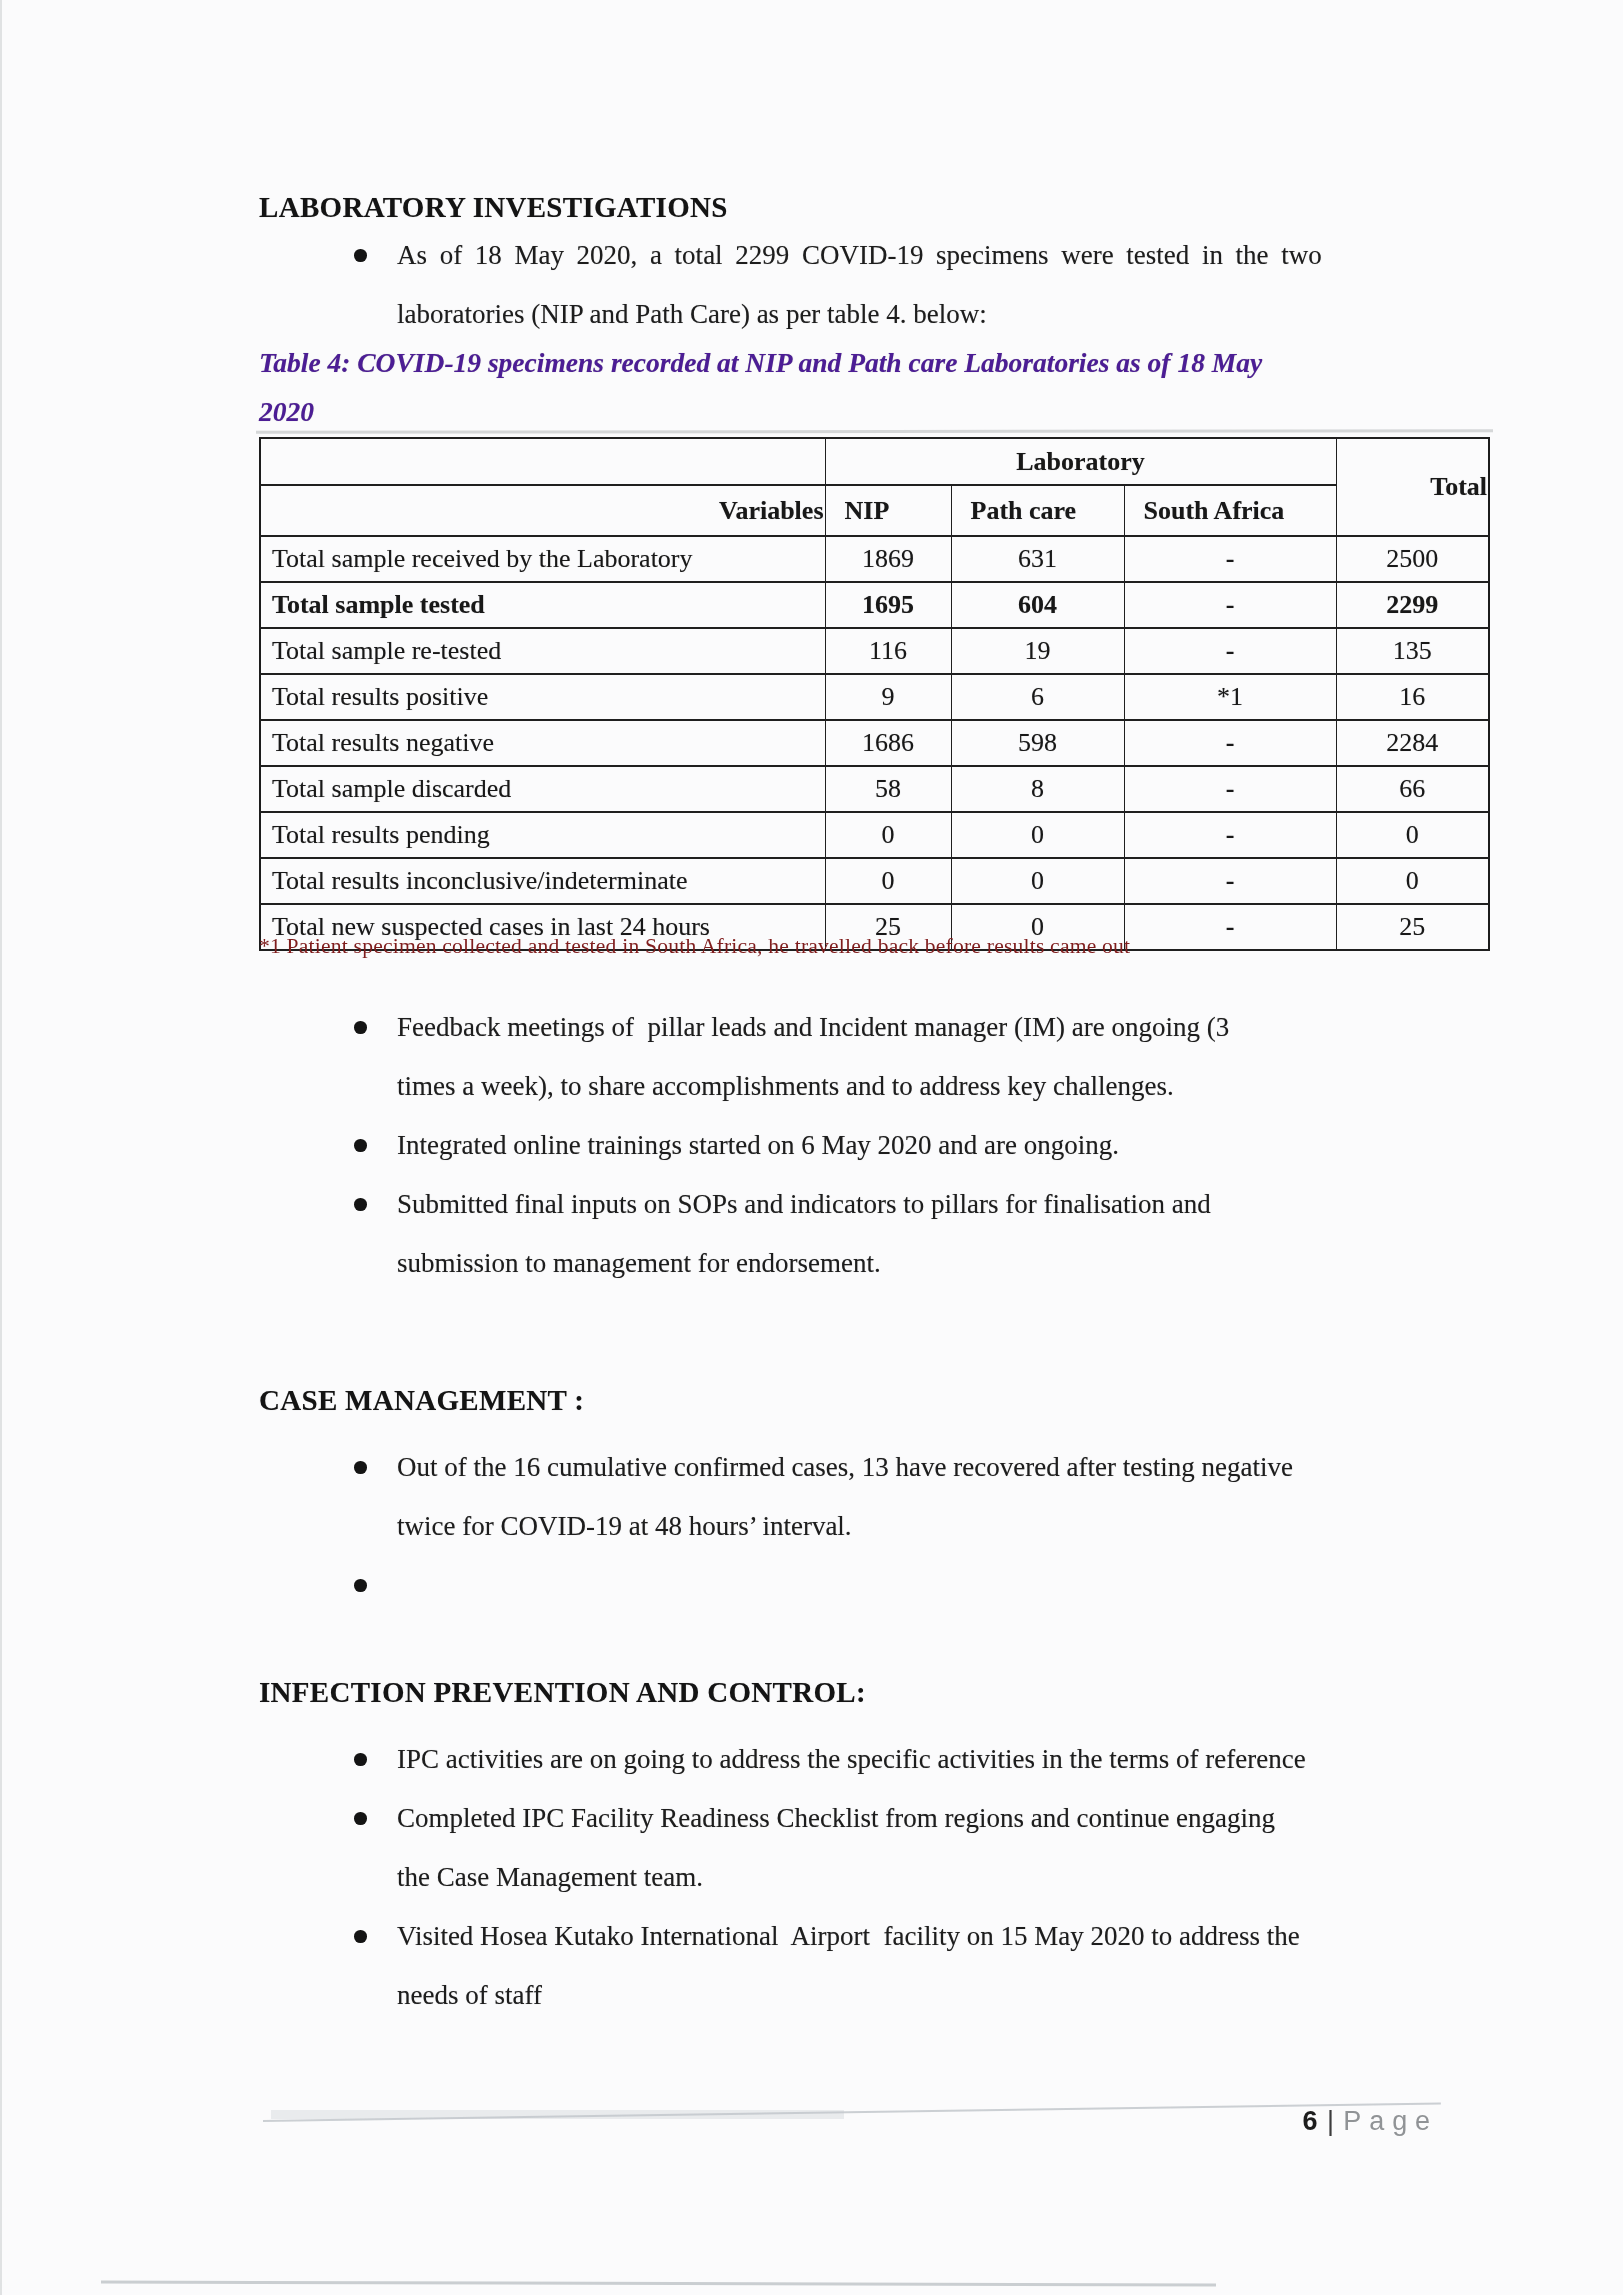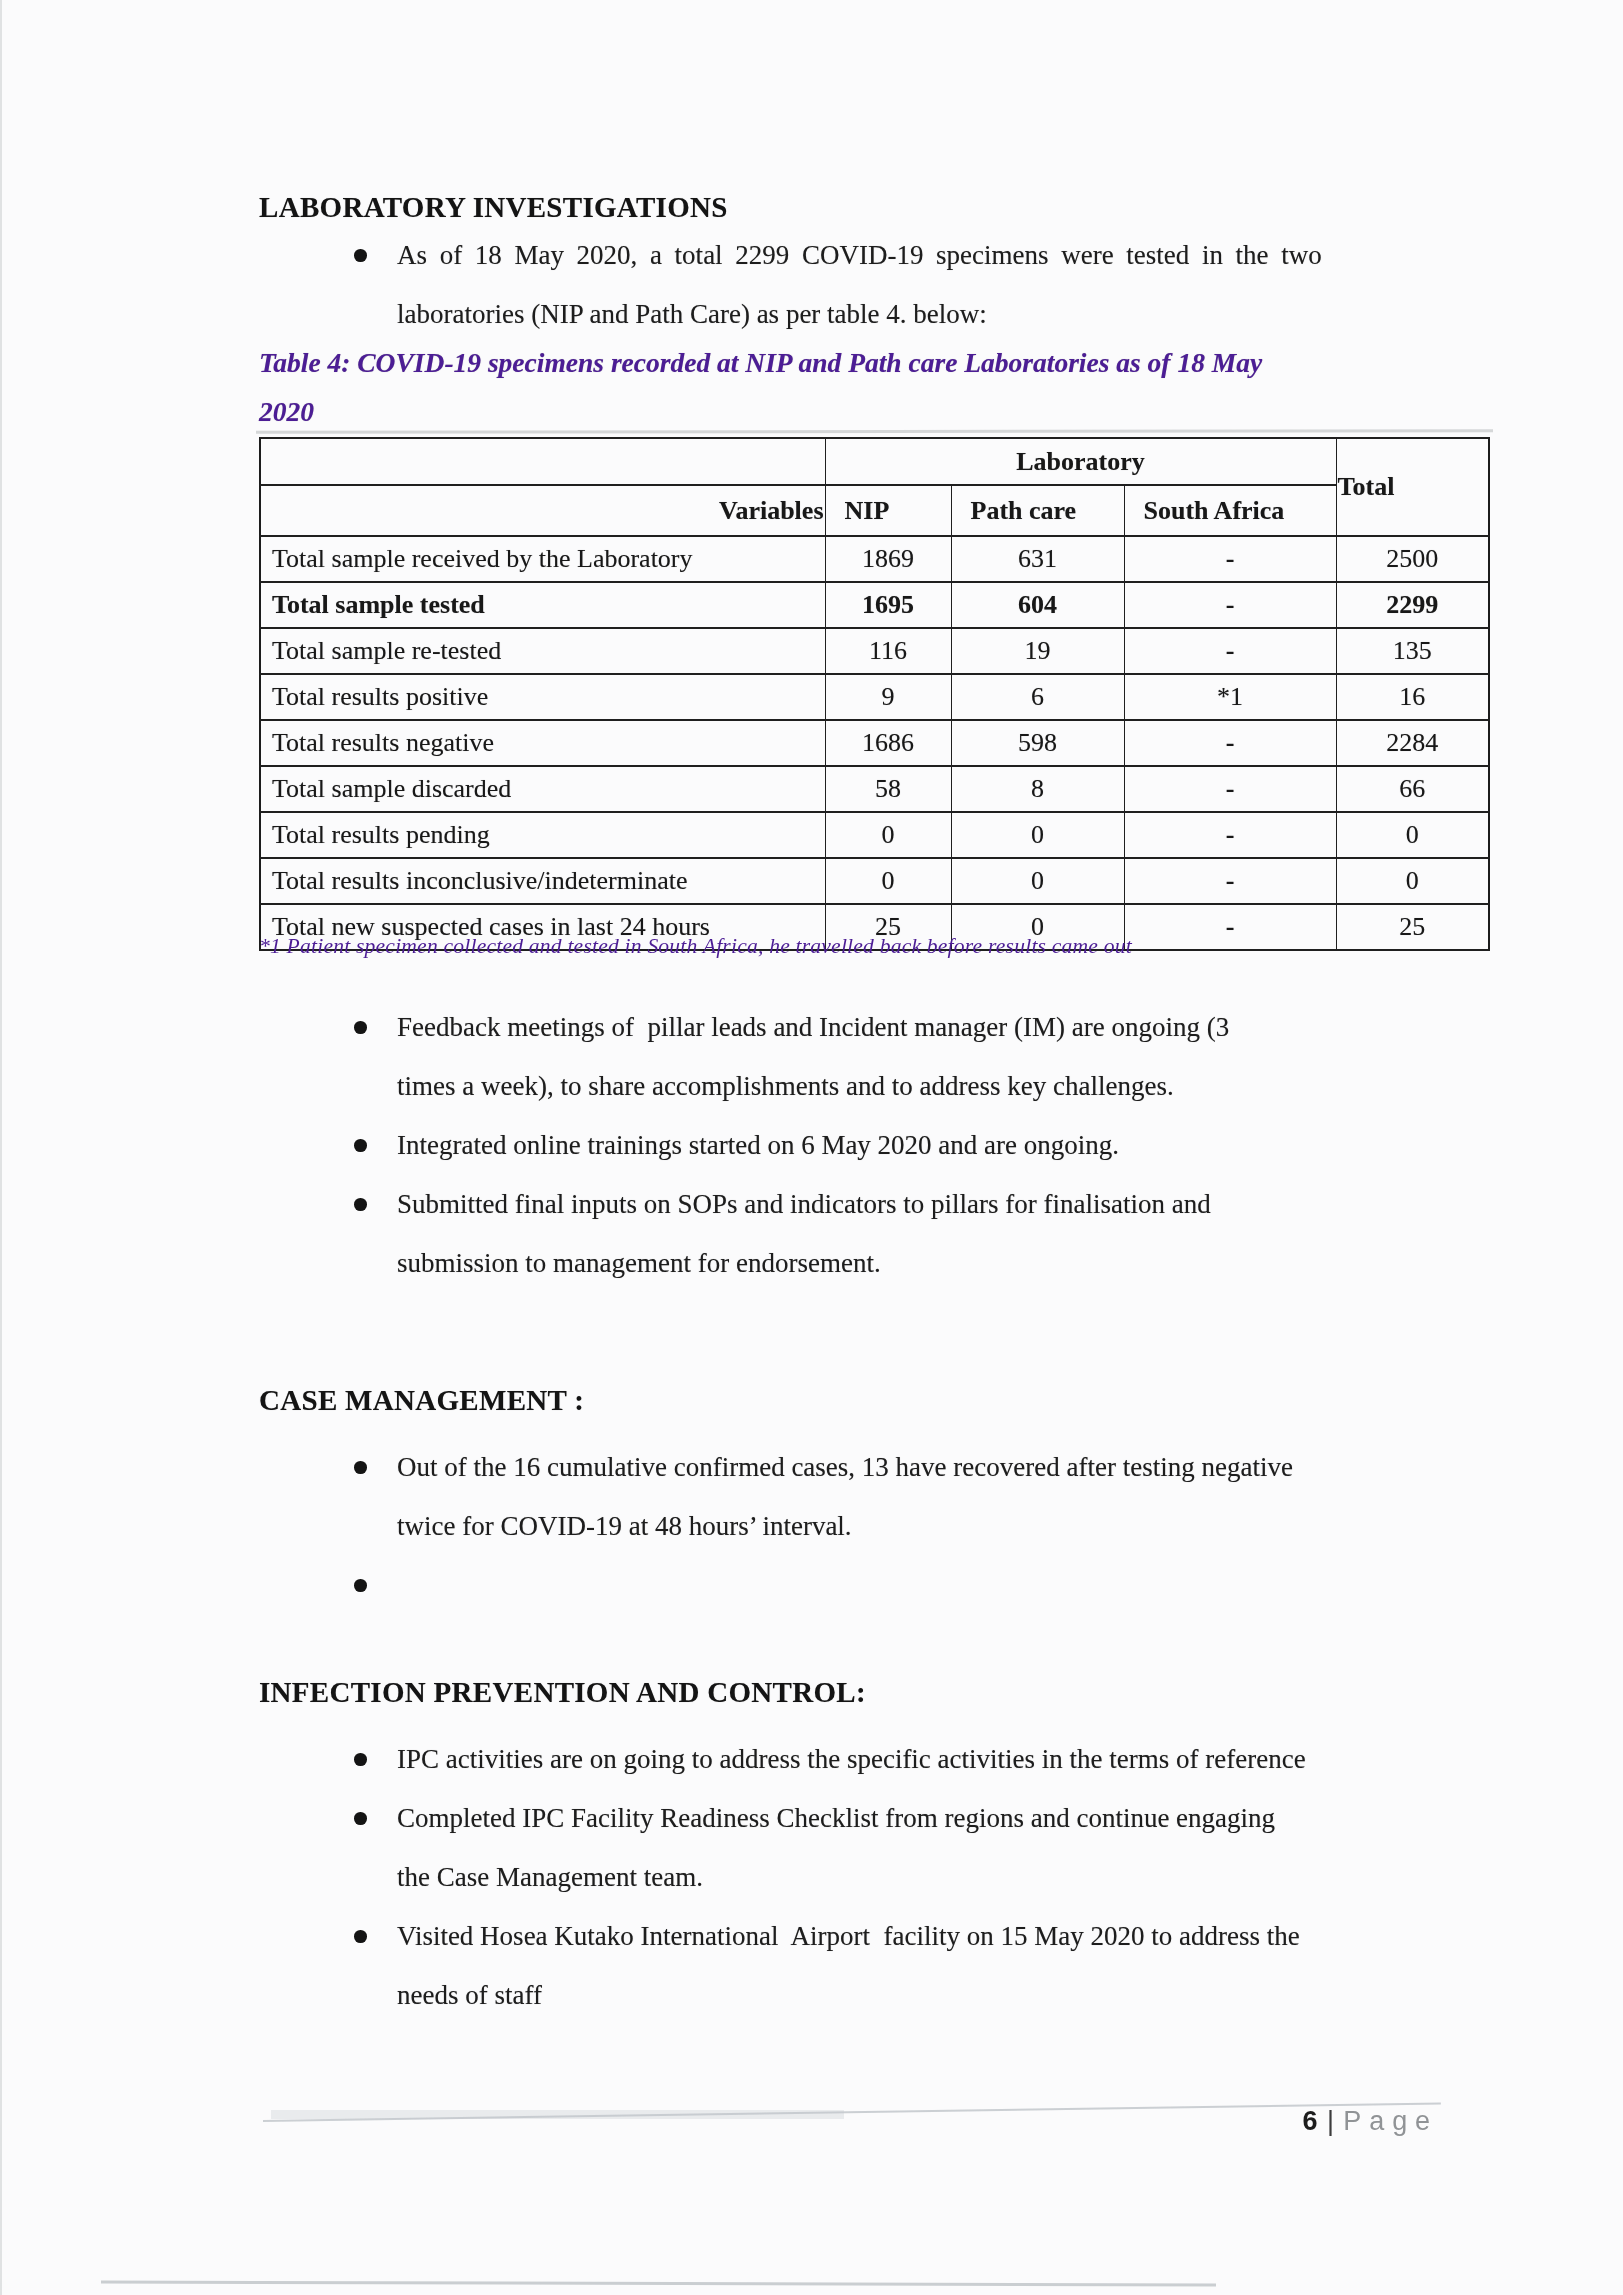--- a/index.html
+++ b/index.html
@@ -44,31 +44,31 @@
   }
   table.spec th, table.spec td {
     border:1.6px solid #1f1f1f; border-top-width:2.4px; border-bottom-width:2.4px;
     font-size:26px; color:#181818; overflow:hidden;
   }
   table.spec { border:2.4px solid #1c1c1c;padding-left:40px; }
   tr.r-group th { height:43px; }
   tr.r-cols th { height:47px; }
   tbody tr td { height:42px; }
   .lab-group { font-size:27px; font-weight:700; text-align:center; }
-  .total-h { font-size:27px; font-weight:700; text-align:left; }
+  .total-h { font-size:27px; font-weight:700; text-align:right; }
   .var-h { text-align:right; padding-left:11px; font-weight:700; }
   .col-h { text-align:left; padding-left:19px; font-weight:700; }
   .cell-var { text-align:left; padding-left:11px; }
   .cell-num { text-align:center; }
   .cell-dash { font-weight:700; }
   tr.bold-row td { font-weight:700; }
 
   .footnote {
-    font-style:italic; font-size:21.6px; letter-spacing:0.2px;
-    white-space:pre; color:#4c1d95; line-height:31px;
+    font-size:21.6px; letter-spacing:0.2px;
+    white-space:pre; color:#7f1d1d; line-height:31px;
   }
 
   section .bullets { margin-top:19px; }
 
   .footer {
     position:absolute; top:2102px; right:185px;
     font-family:"Liberation Sans","DejaVu Sans",sans-serif;
     font-size:27px; line-height:38px; white-space:pre;
   }
   .footer .num { color:#1d1d1d; font-weight:600; }

